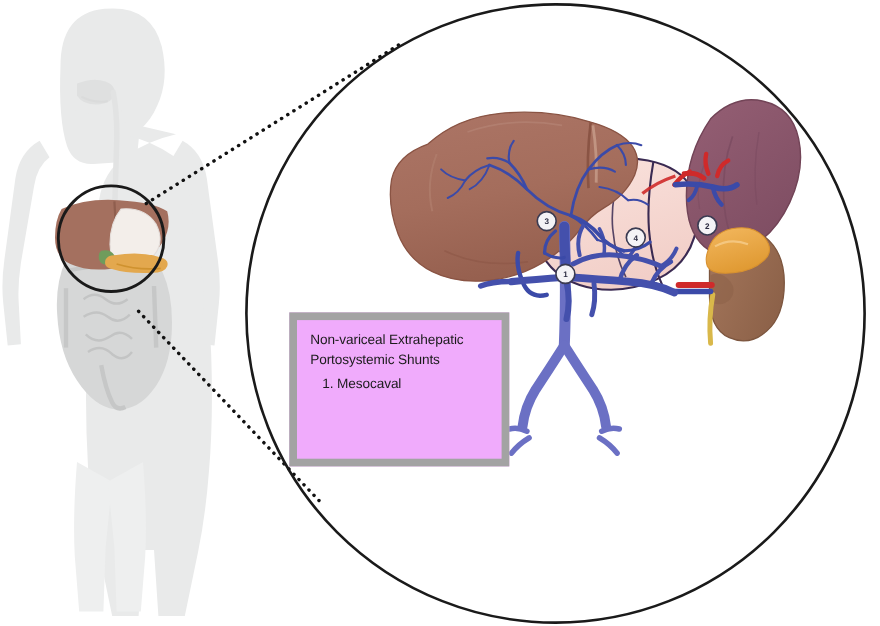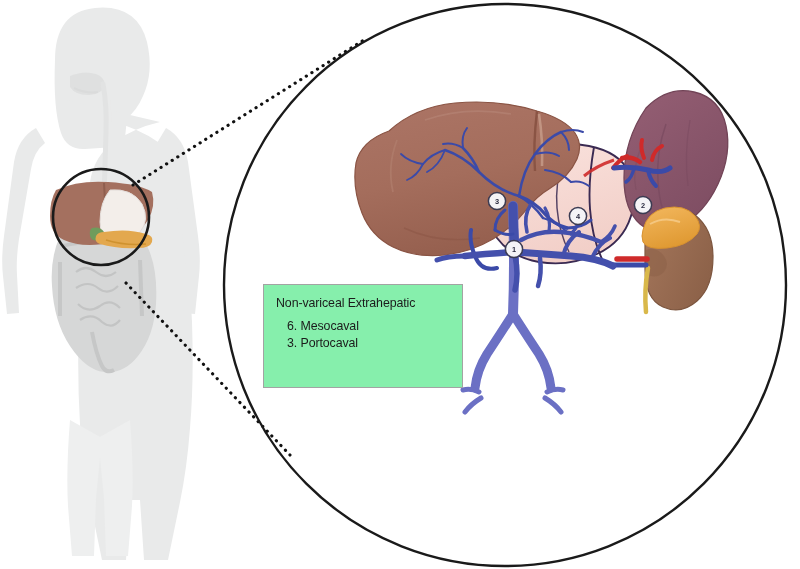--- a/index.html
+++ b/index.html
@@ -1,22 +1,22 @@
 <!DOCTYPE html>
 <html><head>
 <meta charset="utf-8">
 <style>
   html,body{margin:0;padding:0;background:#ffffff;}
   body{width:800px;height:569px;overflow:hidden;
        font-family:"Liberation Sans","DejaVu Sans",sans-serif;}
   #stage{position:relative;width:800px;height:569px;background:#fff;}
   #stage svg.layer{position:absolute;left:0;top:0;width:800px;height:569px;}
   .legend-box{
-    position:absolute;left:263px;top:284px;width:200px;height:104px;
-    background:#86efac;border:1px solid #a3a3a3;box-sizing:border-box;
+    position:absolute;left:263px;top:284px;width:200px;height:140px;
+    background:#f0abfc;border:7px solid #a3a3a3;box-sizing:border-box;
     padding:10px 12px 8px 12px;z-index:40;
   }
   .legend-title{font-size:12.4px;color:#1b1b1b;line-height:17.5px;letter-spacing:-0.1px;}
   .legend-list{margin:5px 0 0 0;padding:0;list-style:none;}
   .legend-list li{font-size:12.4px;color:#1b1b1b;line-height:17.6px;padding-left:11px;letter-spacing:-0.1px;}
   .marker-num{font-size:7.4px;font-weight:600;fill:#2b2b40;}
 </style>
 </head>
 <body>
 
@@ -231,20 +231,20 @@
         </g>
       </g>
     </g>
 
     <circle cx="505" cy="285" r="281" fill="none" stroke="#1a1a1a" stroke-width="2.4"></circle>
   </svg>
 
   <div class="legend-box">
     <div class="legend-title">
       <div>Non-variceal Extrahepatic</div>
+      <div>Portosystemic Shunts</div>
     </div>
     <ul class="legend-list">
-      <li>6. Mesocaval</li>
-      <li>3. Portocaval</li>
+      <li>1. Mesocaval</li>
     </ul>
   </div>
 
 </div>
 
 </body></html>

